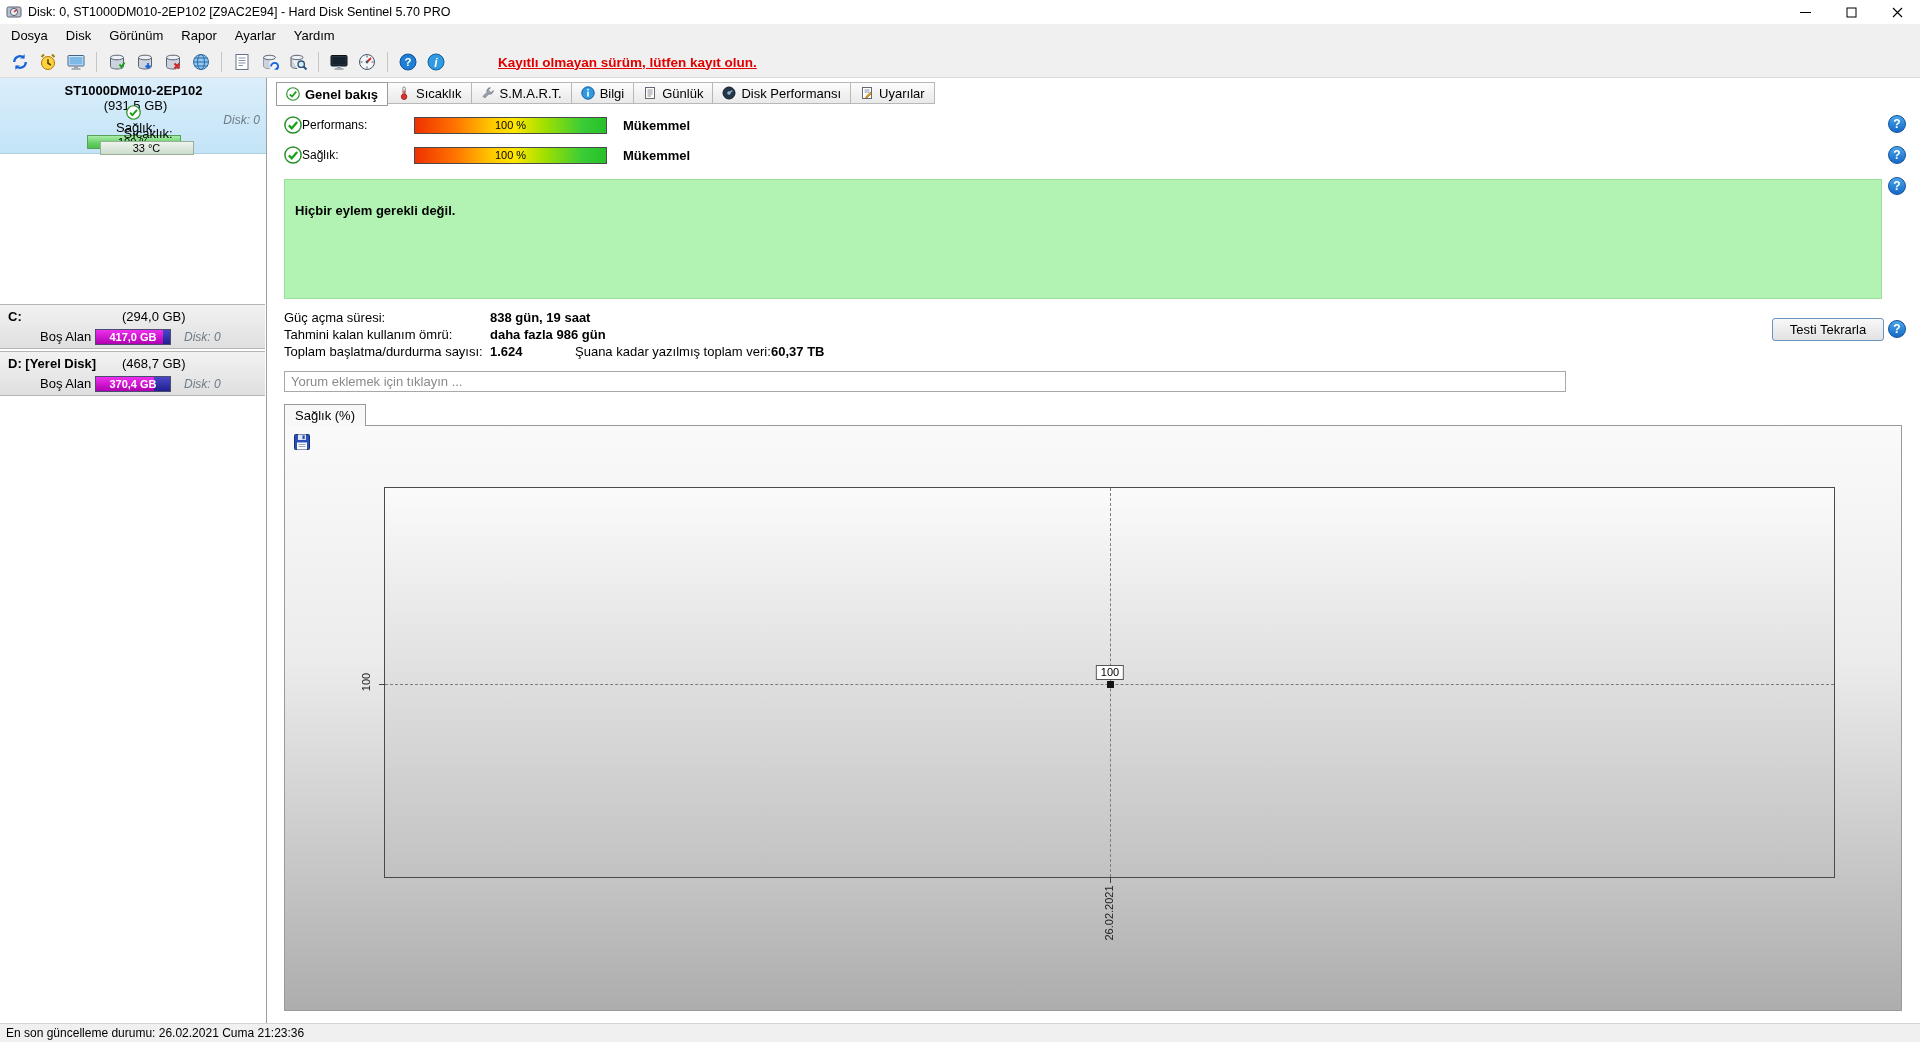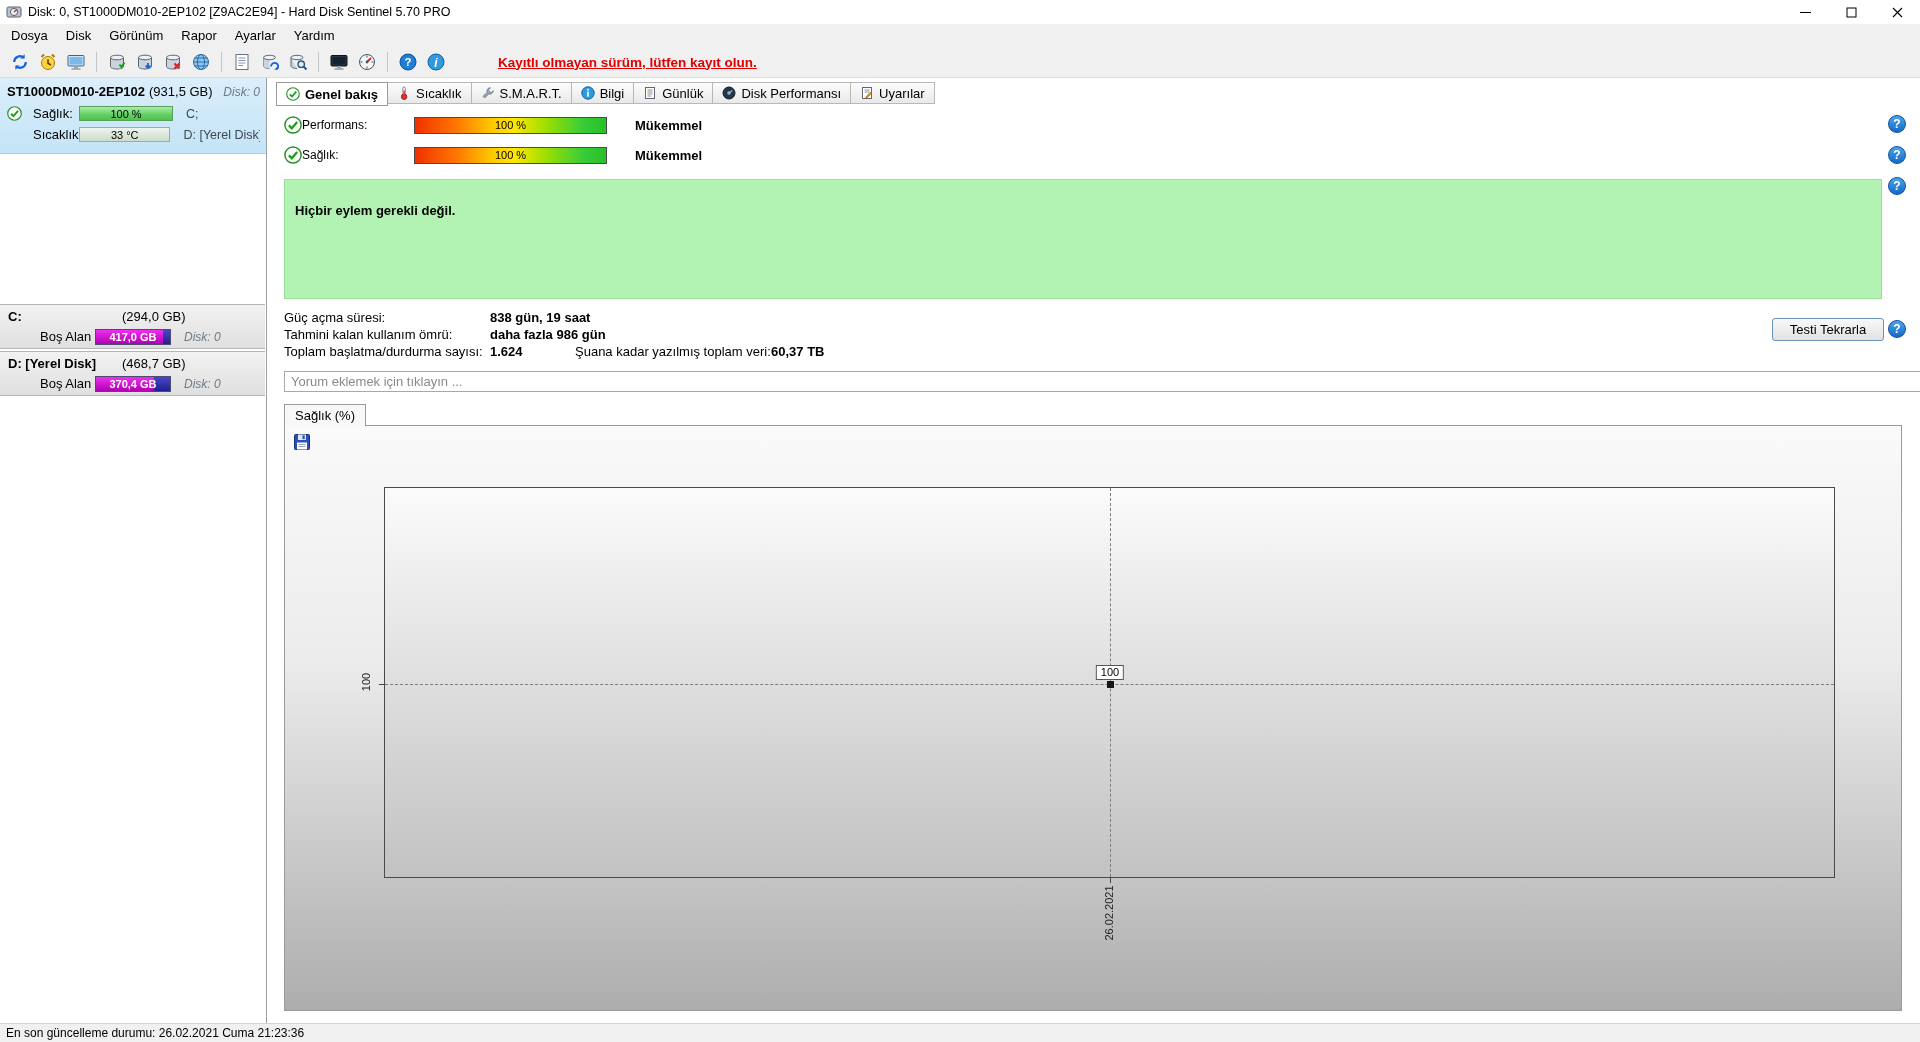--- a/index.html
+++ b/index.html
@@ -24,21 +24,21 @@
   .tool-sep { width:1px; height:20px; background:#c6c6c6; margin:0 6px; }
   .register-link { margin-left:48px; color:#e00000; font-weight:bold; text-decoration:underline; font-size:13.5px; }
 
   
   .main { display:flex; height:945px; position:relative; }
 
   
   .sidebar { width:267px; border-right:1px solid #9aa0a6; background:#fff; position:relative; flex:none; }
   .disk-panel { position:absolute; top:0; left:0; right:0; height:76px;
     background:linear-gradient(180deg,#dbeefb,#c3e4f7); border-bottom:1px solid #aecde0; }
-  .dp-row { position:absolute; left:7px; right:6px; height:17px; display:flex; align-items:center; }
+  .dp-row { position:absolute; left:7px; right:6px; height:17px; display:flex; align-items:center;flex-direction:column; }
   .dp-name { font-weight:bold; font-size:13px; }
   .dp-cap { margin-left:4px; font-size:13px; }
   .dp-diskno { margin-left:auto; font-style:italic; color:#6e7b86; font-size:12px; }
   .dp-label { width:46px; font-size:13px; }
   .sb-bar { width:94px; height:15px; border:1px solid #58a058; display:flex; align-items:center; justify-content:center; font-size:11px; }
   .sb-health { background:linear-gradient(180deg,#a8eda8 0%,#62d062 60%,#4fc14f 100%); }
   .sb-temp { border-color:#9aaf9a; background:linear-gradient(180deg,#eef4ee,#ccdccc); }
   .dp-part { margin-left:13px; font-size:12.5px; color:#3c4852; white-space:nowrap; overflow:hidden; }
 
   .part-block { position:absolute; left:0; right:1px; height:45px;
@@ -64,42 +64,42 @@
   .tab.active { height:24px; background:#fff; border-color:#9a9a9a; font-weight:bold; z-index:3; }
   .tab svg { display:block; }
 
   .ov-row { position:absolute; left:17px; height:22px; display:flex; align-items:center; }
   .ov-check { width:18px; height:18px; display:flex; }
   .ov-label { width:112px; font-size:12px; }
   .ov-bar { width:193px; height:17px; border:1px solid #4a4a4a; position:relative; }
   .ov-bar-fill { position:absolute; inset:0;
     background:linear-gradient(90deg,#f03000 0%,#ff7800 22%,#ffc800 40%,#ffe600 52%,#a0e000 68%,#38cc38 88%,#28c028 100%); }
   .ov-bar-text { position:absolute; inset:0; display:flex; align-items:center; justify-content:center; font-size:11px; }
-  .ov-rating { margin-left:28px; font-weight:bold; }
+  .ov-rating { margin-left:16px; font-weight:bold; }
 
   .green-box { position:absolute; left:17px; top:101px; width:1598px; height:120px; background:#b2f2b2;
     border:1px solid #9adf9a; padding:8px 10px; font-size:13px; }
   .green-box .action { margin-top:15px; font-weight:bold; }
 
   .stats { position:absolute; left:17px; top:232px; width:1300px; height:52px; }
   .stat-row { position:absolute; left:0; right:0; height:16px; }
   .stat-label { position:absolute; left:0; }
   .stat-value { position:absolute; left:206px; font-weight:bold; }
   .stat-label2 { position:absolute; left:291px; }
   .stat-value2 { position:absolute; left:487px; font-weight:bold; }
 
   .btn-retest { position:absolute; left:1505px; top:240px; width:112px; height:23px; font-size:13px;
     background:linear-gradient(180deg,#f8f8f8,#e2e2e2); border:1px solid #6a93bd; border-radius:3px;
     display:flex; align-items:center; justify-content:center; font-family:"Liberation Sans", sans-serif; }
 
   .help-badge { position:absolute; left:1621px; width:18px; height:18px; border-radius:50%;
     background:linear-gradient(180deg,#4aa6e8,#1569c8); border:1px solid #0f4f9c; color:#fff; font-weight:bold;
     font-size:12px; display:flex; align-items:center; justify-content:center; }
 
-  .comment-input { position:absolute; left:17px; top:293px; width:1637px; height:21px; border:1px solid #a8a8a8;
+  .comment-input { position:absolute; left:17px; top:293px; width:1282px; height:21px; border:1px solid #a8a8a8;
     font-size:13px; padding:0 6px; font-family:"Liberation Sans", sans-serif; color:#8b5cf6; background:#fff; }
   .comment-input::placeholder { color:#8a8a8a; opacity:1; }
 
   .chart-tab { position:absolute; left:17px; top:326px; height:22px; padding:0 10px; border:1px solid #9a9a9a;
     border-bottom:none; background:#f8f8f8; display:flex; align-items:center; font-size:13px; z-index:2; }
   .chart-panel { position:absolute; left:17px; top:347px; width:1618px; height:586px; border:1px solid #9a9a9a;
     background:linear-gradient(180deg,#fafafa 0%,#ececec 40%,#adadad 100%); }
   .save-icon { position:absolute; left:8px; top:7px; width:18px; height:18px; display:flex; }
 
   .plot { position:absolute; left:99px; top:61px; width:1451px; height:391px; border:1px solid #4a4a4a;

